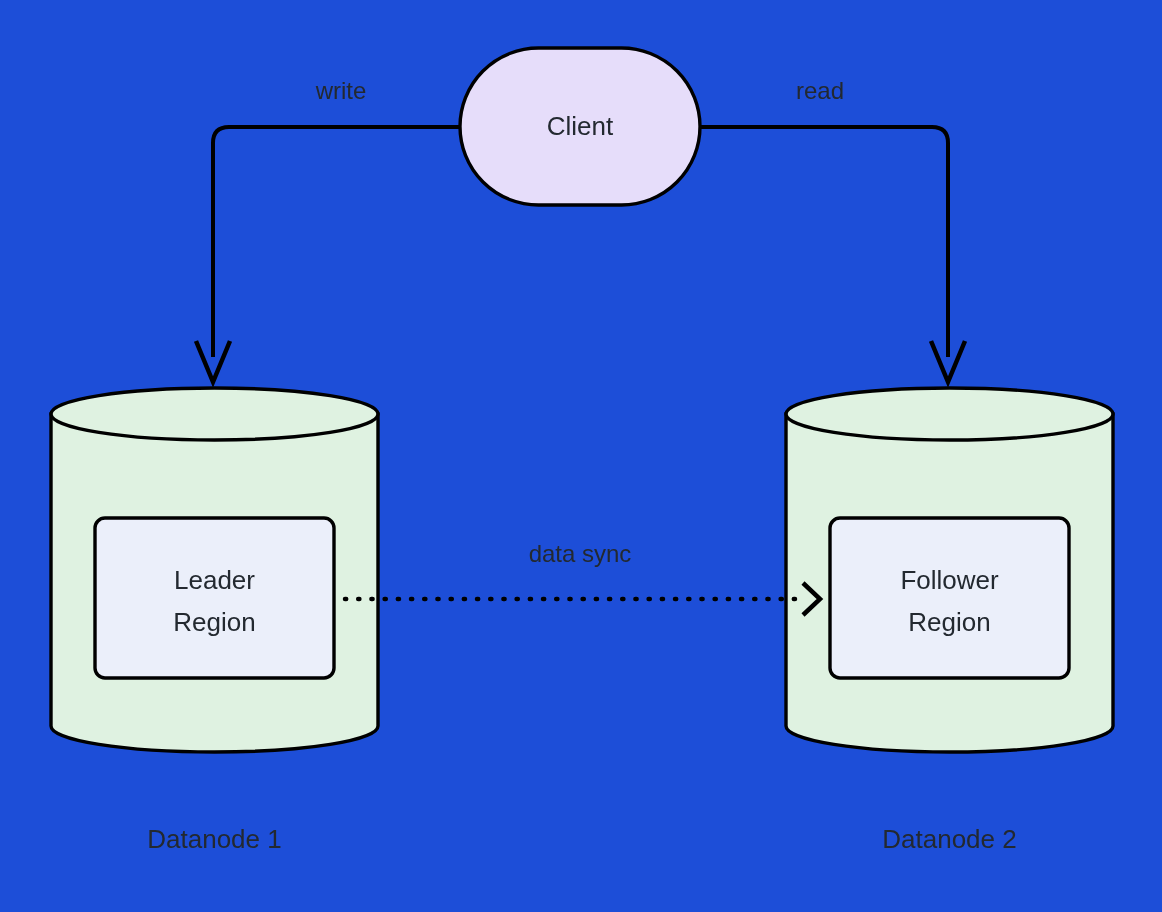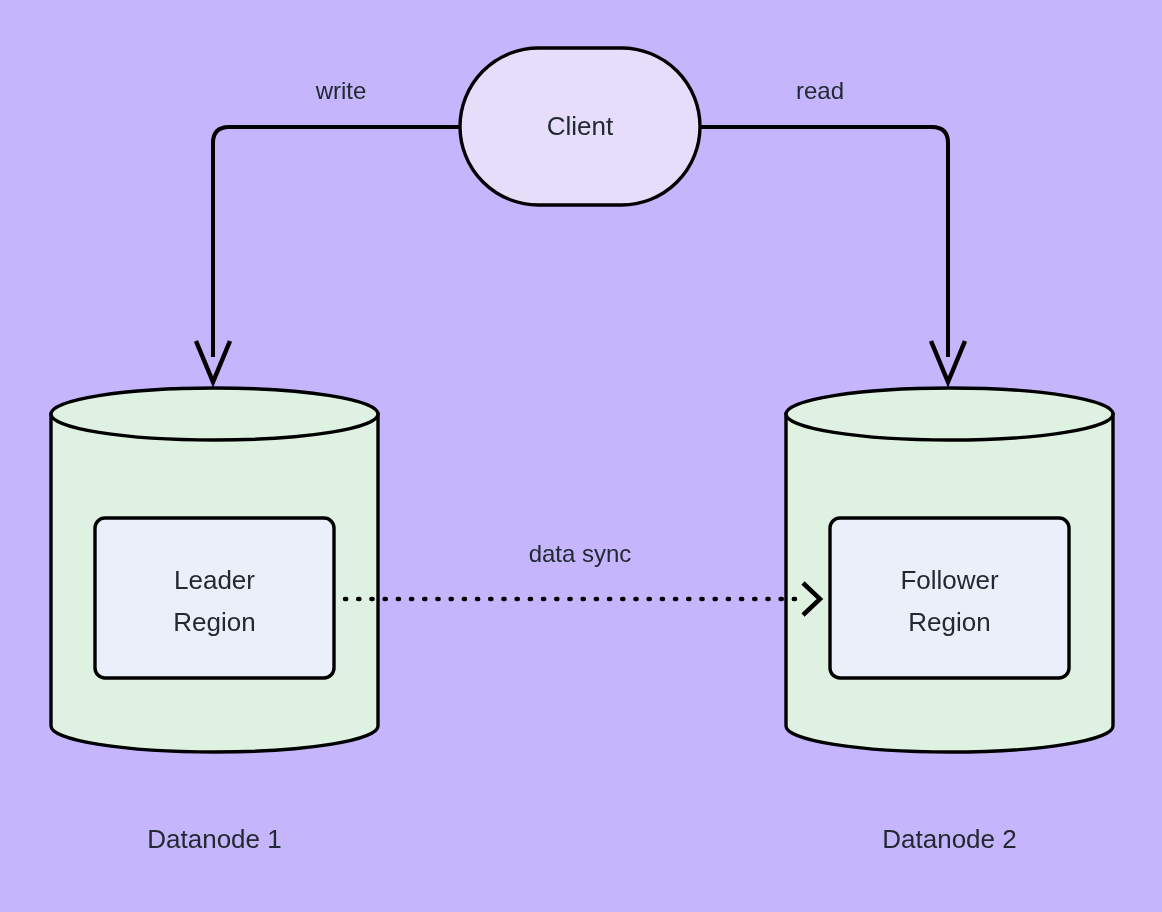--- a/index.html
+++ b/index.html
@@ -11,21 +11,21 @@
   body {
     width: 1162px;
     height: 912px;
     font-family: "Liberation Sans", "DejaVu Sans", sans-serif;
     overflow: hidden;
   }
   #diagram-root {
     position: relative;
     width: 1162px;
     height: 912px;
-    background: #c4b5fd;
+    background: #1d4ed8;
   }
   #diagram-svg {
     position: absolute;
     top: 0;
     left: 0;
     width: 1162px;
     height: 912px;
   }
   .node-label {
     font-family: "Liberation Sans", "DejaVu Sans", sans-serif;

